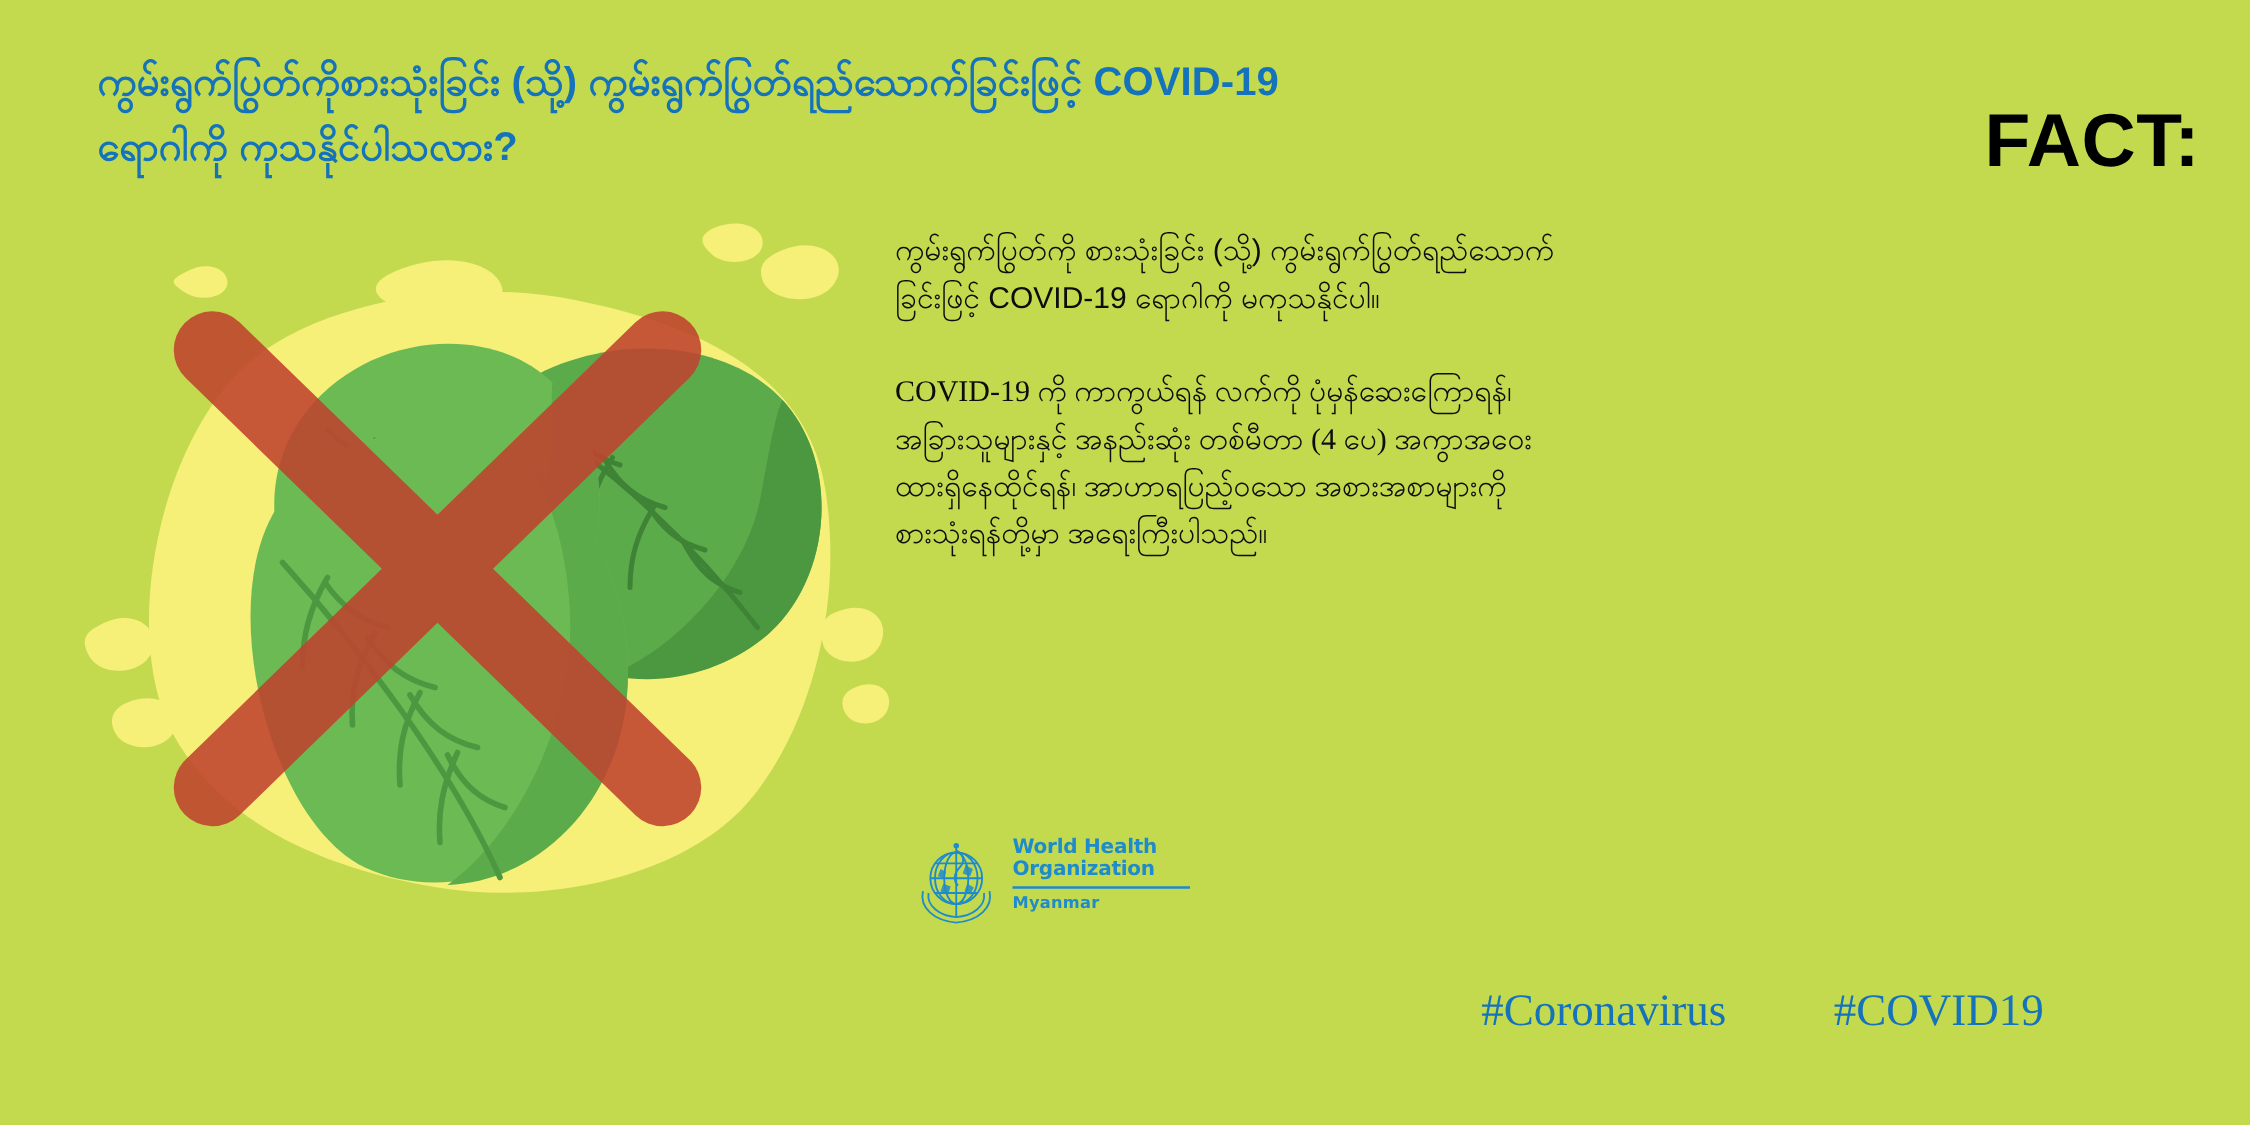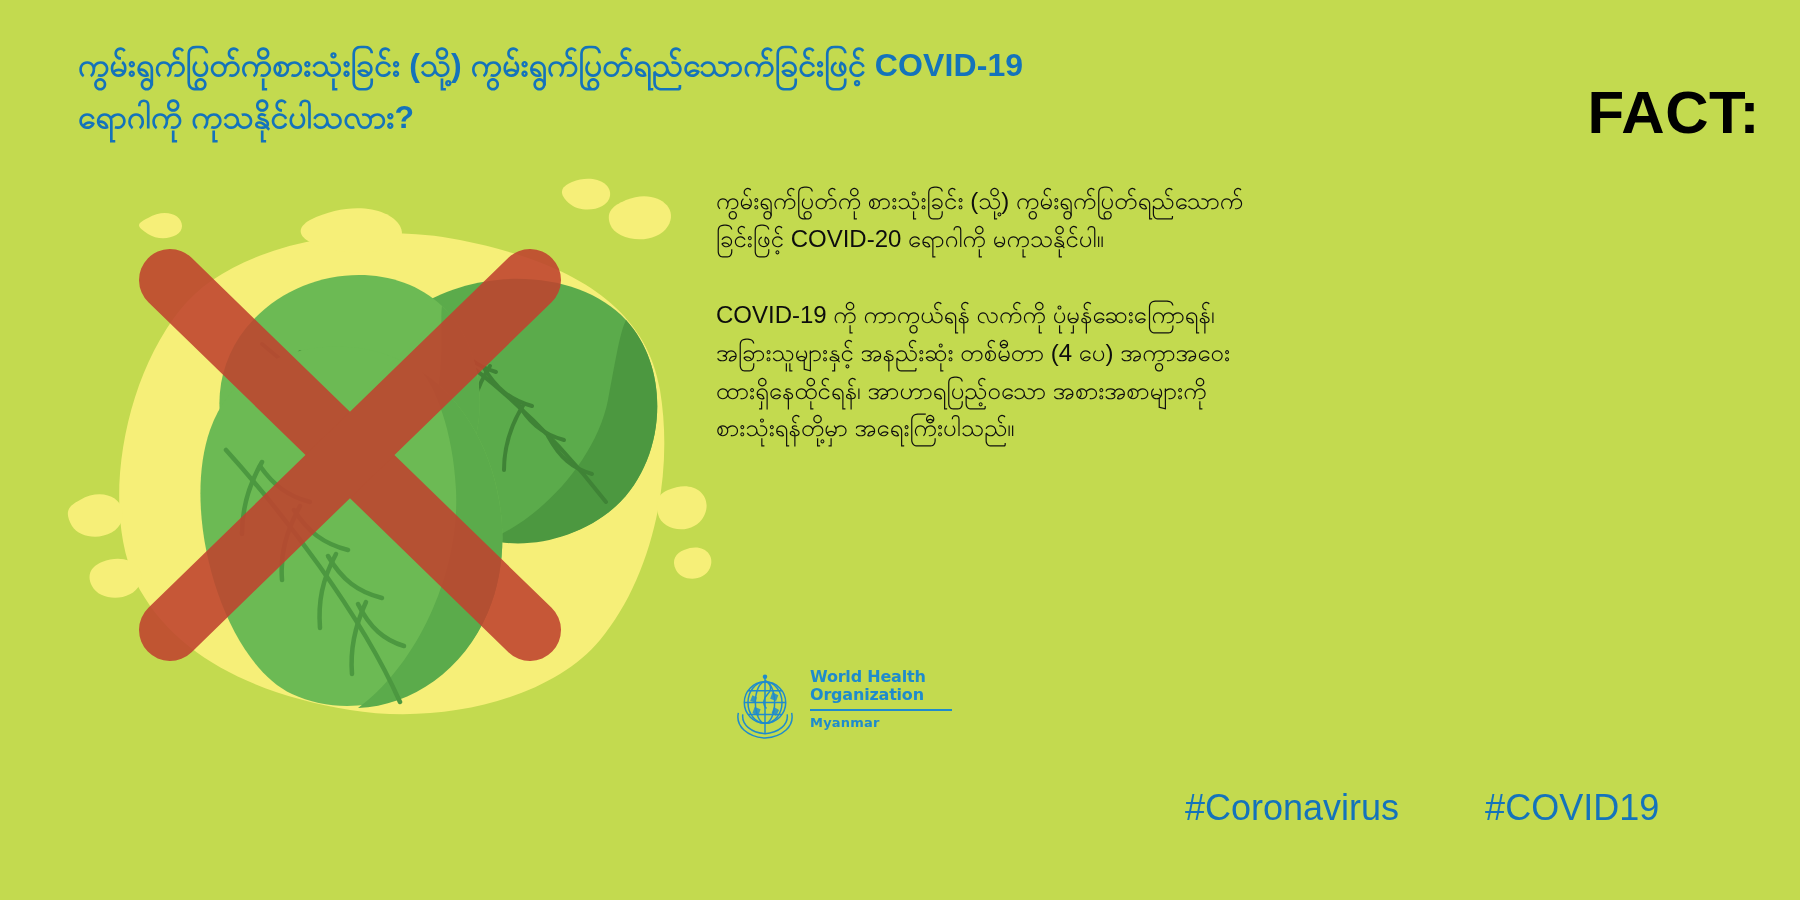--- a/index.html
+++ b/index.html
@@ -56,21 +56,21 @@
     position: absolute;
     left: 716px;
     top: 182px;
     width: 800px;
     color: #0d0d0d;
     font-family: "Liberation Sans", "DejaVu Sans", sans-serif;
     font-size: 24px;
     line-height: 1.58;
   }
   .body-copy p { margin: 0; }
-  .body-copy p.para-gap { margin-top: 1.58em; }
+  .body-copy p.para-gap { margin-top: 1.58em; font-family: Liberation Serif, serif; }
 
   
   .who-logo {
     position: absolute;
     left: 728px;
     top: 668px;
     width: 240px;
     height: 98px;
     display: flex;
     align-items: flex-start;
@@ -100,21 +100,21 @@
   }
 
   
   .hashtags {
     position: absolute;
     left: 1185px;
     top: 787px;
     display: flex;
     gap: 86px;
     color: #1473bb;
-    font-family: Liberation Sans, sans-serif;
+    font-family: Liberation Serif, serif;
     font-size: 36px;
     letter-spacing: 0px;
   }
 </style>
 </head>
 <body>
 
 <div id="poster">
 
   <div class="headline">
@@ -192,21 +192,21 @@
       <g opacity="0.88">
         <line x1="110" y1="120" x2="470" y2="470" stroke="#c0432f" stroke-width="62" stroke-linecap="round"></line>
         <line x1="470" y1="120" x2="110" y2="470" stroke="#c0432f" stroke-width="62" stroke-linecap="round"></line>
       </g>
     </svg>
   </div>
 
   <div class="body-copy">
     <p>
       <span>ကွမ်းရွက်ပြွတ်ကို စားသုံးခြင်း (သို့) ကွမ်းရွက်ပြွတ်ရည်သောက်</span><br>
-      <span>ခြင်းဖြင့် COVID-20 ရောဂါကို မကုသနိုင်ပါ။</span>
+      <span>ခြင်းဖြင့် COVID-19 ရောဂါကို မကုသနိုင်ပါ။</span>
     </p>
     <p class="para-gap">
       <span>COVID-19 ကို ကာကွယ်ရန် လက်ကို ပုံမှန်ဆေးကြောရန်၊</span><br>
       <span>အခြားသူများနှင့် အနည်းဆုံး တစ်မီတာ (4 ပေ) အကွာအဝေး</span><br>
       <span>ထားရှိနေထိုင်ရန်၊ အာဟာရပြည့်ဝသော အစားအစာများကို</span><br>
       <span>စားသုံးရန်တို့မှာ အရေးကြီးပါသည်။</span>
     </p>
   </div>
 
   <div class="who-logo">

